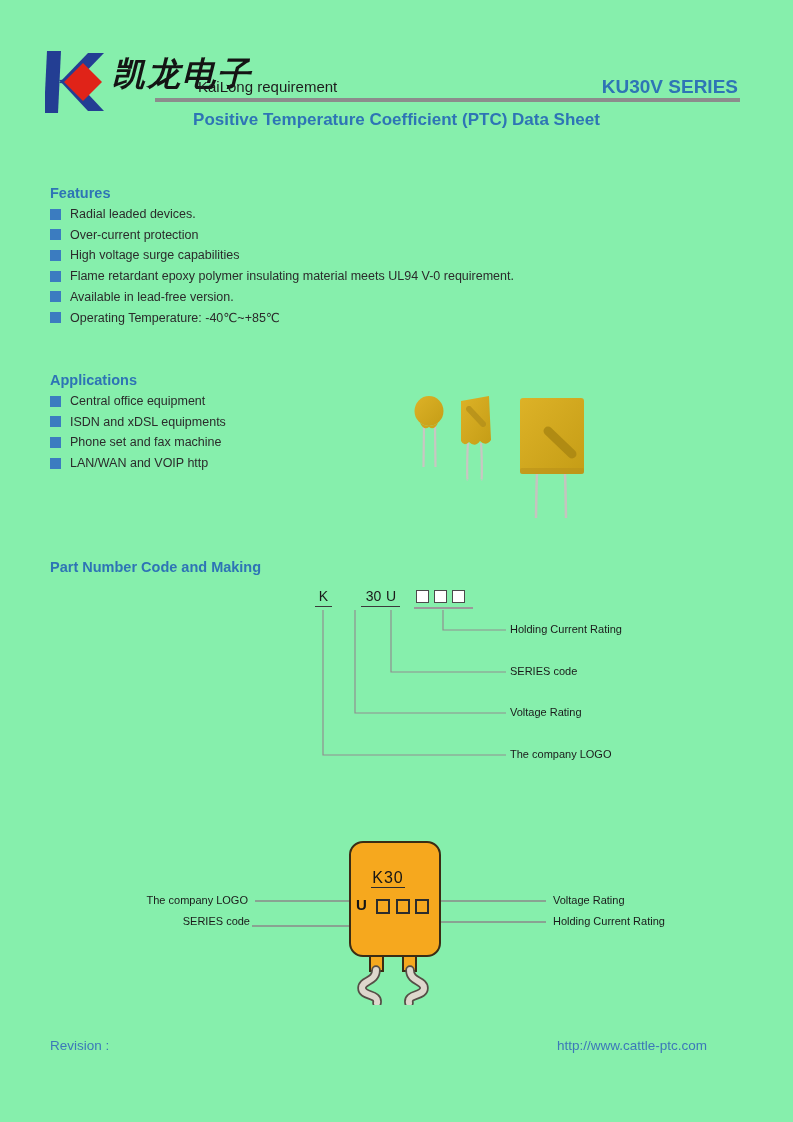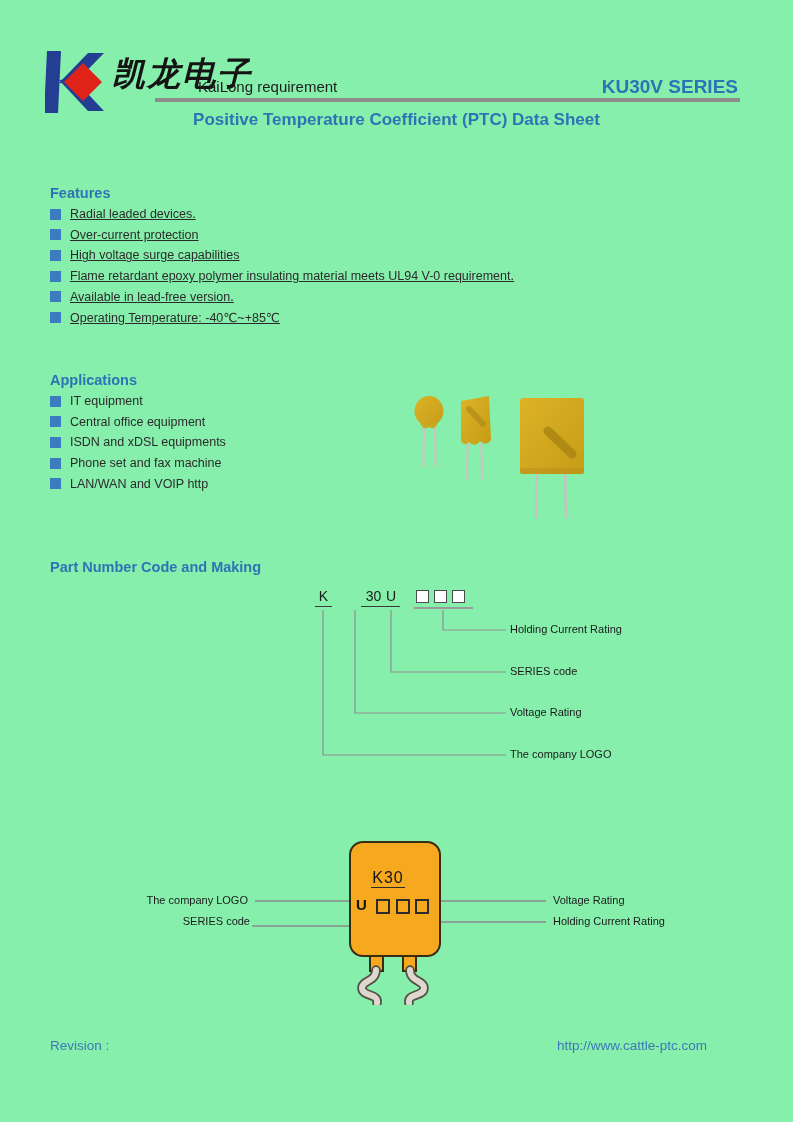--- a/index.html
+++ b/index.html
@@ -62,21 +62,21 @@
     <polygon points="14,30 29,29 59,61 43,61" fill="#233e93"></polygon>
     <polygon points="38,13 57,32 38,51 19,32" fill="#e02318"></polygon>
   </svg>
   <div class="brand-cn">凯龙电子</div>
   <div class="brand-en">KaiLong requirement</div>
   <div class="series">KU30V SERIES</div>
   <div class="header-rule"></div>
   <div class="doc-title">Positive Temperature Coefficient (PTC) Data Sheet</div>
 
   <div class="sec-head" style="left:50px; top:185px;">Features</div>
-  <div class="list" style="top:204px;text-decoration:underline;">
+  <div class="list" style="top:204px;">
     <div class="row">
       <div class="bullet"></div>
       <span>Radial leaded devices.</span>
       </div>
     <div class="row">
       <div class="bullet"></div>
       <span>Over-current protection</span>
       </div>
     <div class="row">
       <div class="bullet"></div>
@@ -91,24 +91,20 @@
       <span>Available in lead-free version.</span>
       </div>
     <div class="row">
       <div class="bullet"></div>
       <span>Operating Temperature: -40℃~+85℃</span>
       </div>
   </div>
 
   <div class="sec-head" style="left:50px; top:372px;">Applications</div>
   <div class="list" style="top:391px;">
-    <div class="row">
-      <div class="bullet"></div>
-      <span>IT equipment</span>
-      </div>
     <div class="row">
       <div class="bullet"></div>
       <span>Central office equipment</span>
       </div>
     <div class="row">
       <div class="bullet"></div>
       <span>ISDN and xDSL equipments</span>
       </div>
     <div class="row">
       <div class="bullet"></div>

